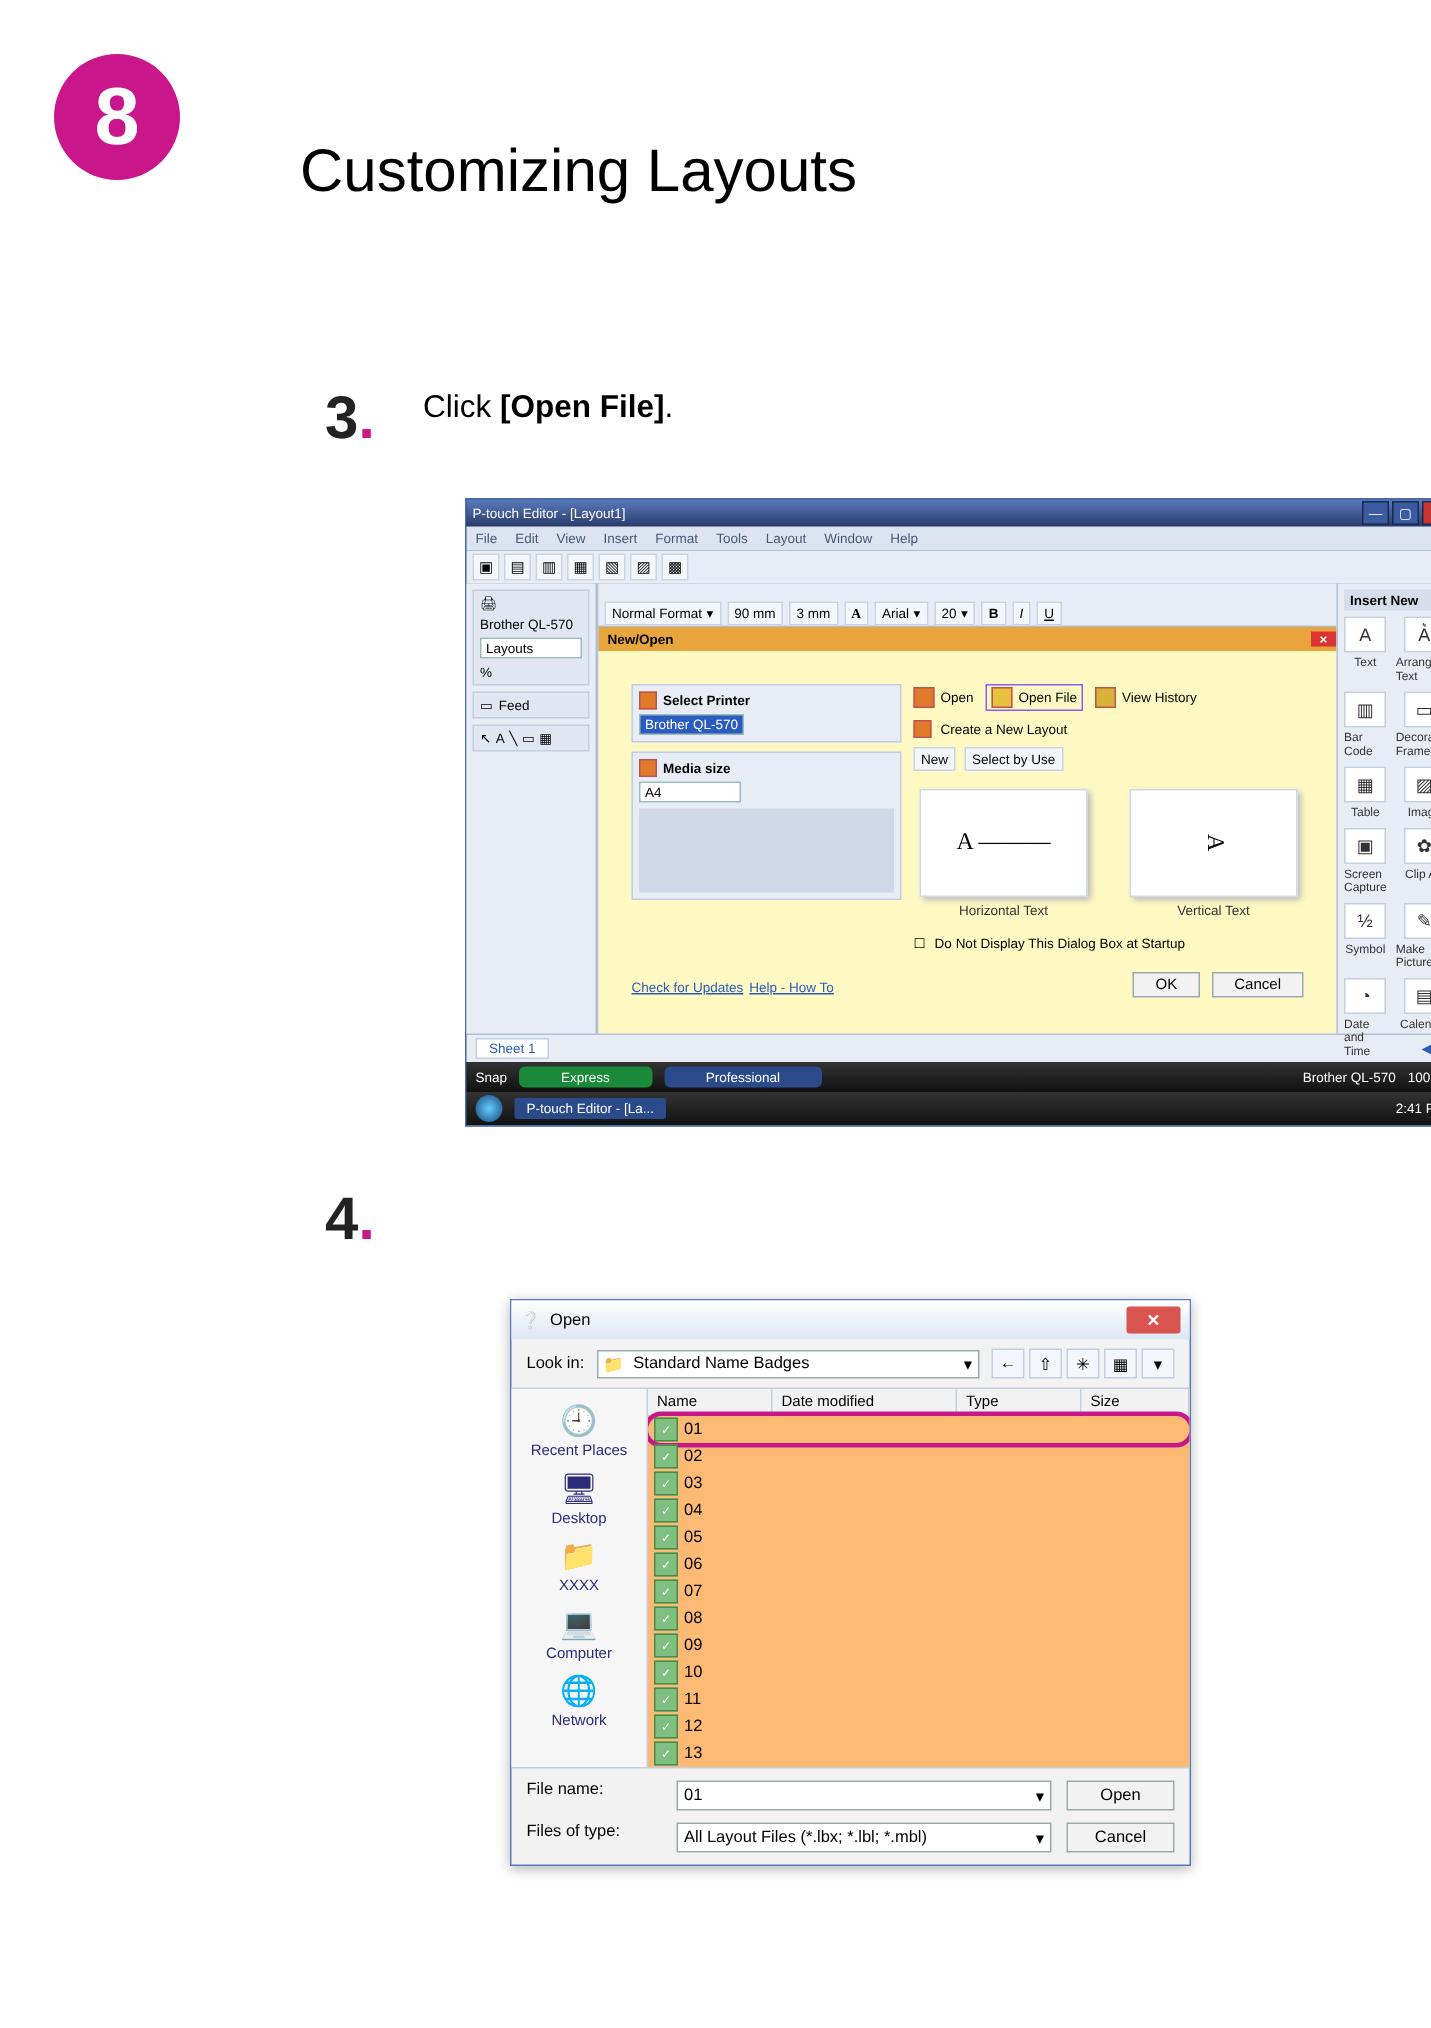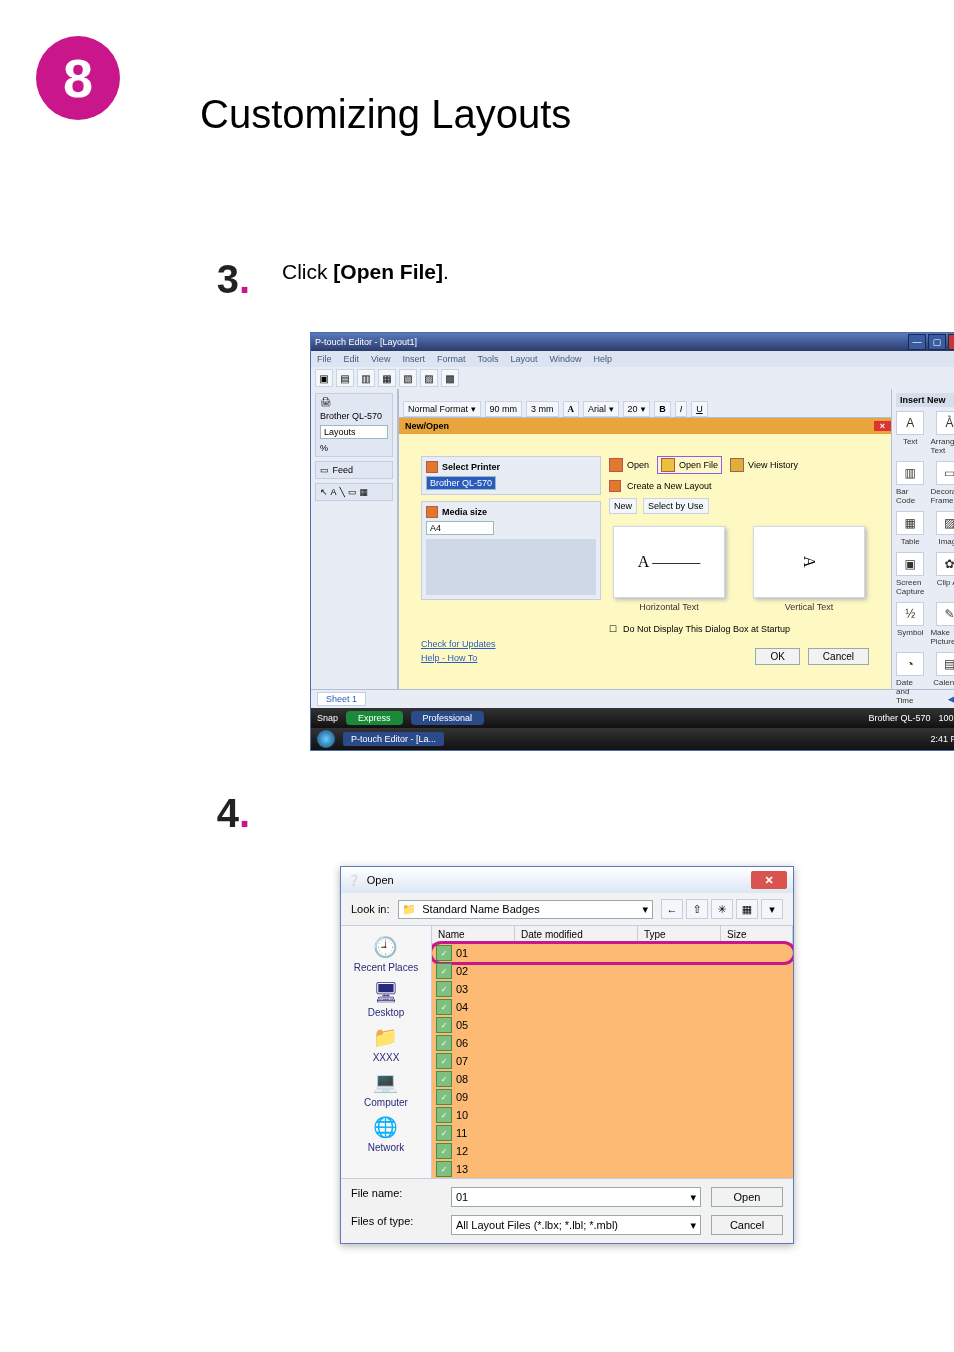--- a/index.html
+++ b/index.html
@@ -31,21 +31,21 @@
   .fmt-bar{height:28px;background:#e8edf5;border-bottom:1px solid #b0bed6;display:flex;align-items:flex-end;gap:4px;padding:0 4px}
   .fmt-chip{background:#f3f6fb;border:1px solid #c9d3e3;padding:2px 4px;font-size:9px;display:flex;align-items:center;gap:3px}
   .newopen-bar{height:16px;background:#e8a43d;color:#000;font-weight:bold;padding-left:6px;display:flex;align-items:center;justify-content:space-between}
   .newopen-bar .closex{background:#d33;color:#fff;padding:0 6px;font-size:9px}
   .canvas{flex:1;background:#fef9c3;display:flex;gap:8px;padding:22px}
   .canvas-left{width:180px;display:flex;flex-direction:column;gap:6px}
   .cl-box{border:1px solid #c3cfe0;background:#e8edf5;padding:4px;font-size:9px}
   .cl-title{font-weight:bold;display:flex;align-items:center;gap:4px}
   .sq{width:10px;height:10px;background:#e07a2a;border:1px solid #b55}
   .media-preview{height:56px;background:#cfd8e6;margin-top:4px}
-  .help-links{margin-top:auto;display:flex;flex-direction:column;gap:4px;padding:4px 0}
+  .help-links{margin-top:auto;display:flex;flex-direction:row;gap:4px;padding:4px 0}
   .help-links a{color:#2a5bbf;text-decoration:underline;font-size:9px}
   .canvas-right{flex:1;display:flex;flex-direction:column;gap:6px}
   .top-actions{display:flex;gap:8px;align-items:center}
   .act{display:flex;gap:4px;align-items:center;font-size:9px}
   .act .sq2{width:12px;height:12px;background:#e07a2a;border:1px solid #b55}
   .open-file-hl{border:1px solid #8b5cf6;padding:1px 3px}
   .create-row{display:flex;gap:6px;align-items:center;font-size:9px}
   .thumbs{display:flex;gap:20px;margin-top:6px}
   .thumb{width:120px;display:flex;flex-direction:column;align-items:center;gap:4px}
   .thumb-img{width:110px;height:70px;background:#fff;border:1px solid #cfd8e6;box-shadow:2px 2px 4px #bbb;display:flex;align-items:center;justify-content:center;font-family:serif;font-size:16px}
@@ -55,21 +55,21 @@
   .btm-btns{display:flex;gap:8px;justify-content:flex-end;margin-top:8px}
   .btn{background:#f2f2f2;border:1px solid #9aa;padding:2px 14px;font-size:10px}
   .right-panel{width:110px;background:#e8edf5;border-left:1px solid #b0bed6;padding:4px;display:flex;flex-direction:column;gap:4px}
   .rp-title{font-weight:bold;background:#d6deec;padding:2px 4px;font-size:9px}
   .rp-grid{display:grid;grid-template-columns:1fr 1fr;gap:6px}
   .rp-item{display:flex;flex-direction:column;align-items:center;gap:2px;font-size:8px;color:#333}
   .rp-icon{width:26px;height:22px;background:#fff;border:1px solid #c3cfe0;display:flex;align-items:center;justify-content:center;font-size:12px}
   .sheet-tabs{height:18px;background:#e8edf5;border-top:1px solid #b0bed6;display:flex;align-items:center;padding:0 6px;font-size:9px;color:#2a5bbf;gap:6px}
   .sheet-tab{background:#fff;border:1px solid #c3cfe0;padding:1px 8px}
   .snap-bar{height:20px;background:linear-gradient(#333,#111);display:flex;align-items:center;gap:8px;padding:0 6px;color:#fff;font-size:9px}
-  .snap-tab{padding:2px 12px;border-radius:4px}
+  .snap-tab{padding:2px 28px;border-radius:4px}
   .snap-tab.exp{background:#1a8a3a}
   .snap-tab.pro{background:#2a4a8a}
   .taskbar{height:22px;background:linear-gradient(#333,#111);display:flex;align-items:center;gap:8px;padding:0 6px;color:#fff;font-size:9px;justify-content:space-between}
   .start-orb{width:18px;height:18px;border-radius:50%;background:radial-gradient(#6cf,#147)}
   .task-chip{background:#2a4a8a;padding:2px 8px;border-radius:2px}
   
   .open-dlg{width:452px;margin:16px 0 0 280px;border:1px solid #5b7bbf;background:#f2f2f2;font-family:Tahoma,Arial,sans-serif;font-size:11px;box-shadow:0 2px 8px rgba(0,0,0,.3)}
   .od-title{height:26px;background:linear-gradient(#fff,#dce6f4);display:flex;align-items:center;justify-content:space-between;padding:0 6px}
   .od-title-left{display:flex;gap:6px;align-items:center}
   .od-close{width:36px;height:18px;background:#d9534f;color:#fff;display:flex;align-items:center;justify-content:center;font-weight:bold;border-radius:2px}

